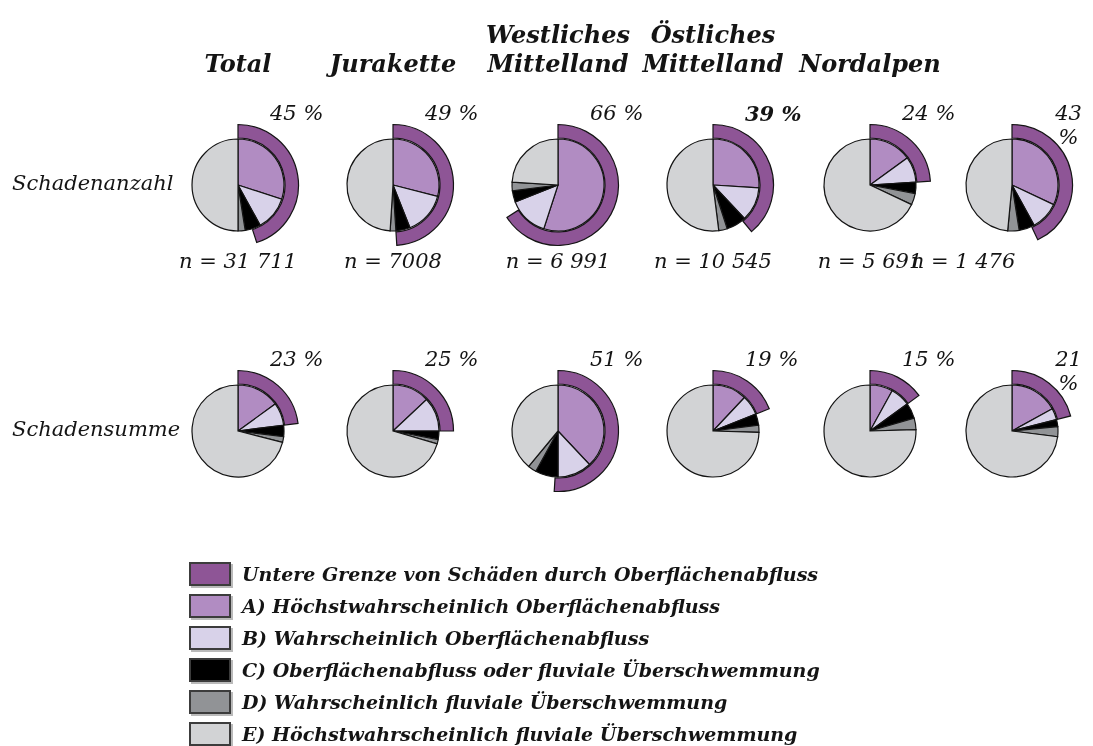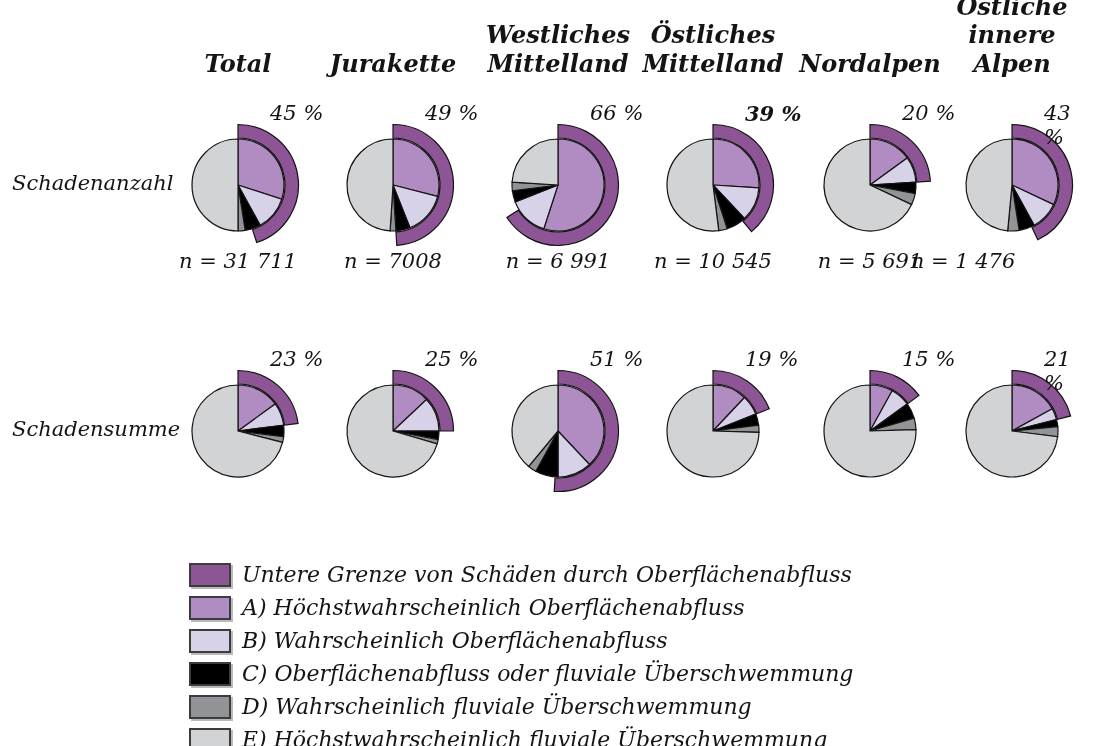--- a/index.html
+++ b/index.html
@@ -14,48 +14,46 @@
     position: absolute; top: 12px; height: 66px; width: 150px;
     display: flex; align-items: flex-end; justify-content: center;
     text-align: center; font-weight: bold; font-size: 24px; line-height: 1.18;
     white-space: pre-line;
   }
   .row-label {
     position: absolute; left: 12px; width: 160px; text-align: right;
     font-size: 21px;
   }
   .pie-svg { position: absolute; }
-  .pct-label { position: absolute; font-size: 21px; }
+  .pct-label { position: absolute; font-size: 21px; text-align: center; }
   .n-label { position: absolute; width: 158px; text-align: center; font-size: 21px; }
   .legend {
     position: absolute; left: 189px; top: 562px;
     display: flex; flex-direction: column; gap: 8px;
   }
   .legend-item { display: flex; align-items: center; gap: 11px; }
   .swatch {
     width: 42px; height: 24px; flex: none;
     border: 2px solid #3c3c3c;
     box-shadow: 2px 2px 0 rgba(130,130,130,0.55);
   }
-  .legend-label { font-size: 22px; font-weight: normal; white-space: nowrap; }
+  .legend-label { font-size: 19px; font-weight: bold; white-space: nowrap; }
 </style>
 </head>
 <body>
 
 <div class="figure">
 
   <div class="col-header" style="left: 163px;">Total</div>
   <div class="col-header" style="left: 318px;">Jurakette</div>
   <div class="col-header" style="left: 483px;">Westliches
 Mittelland</div>
   <div class="col-header" style="left: 638px;">Östliches
 Mittelland</div>
   <div class="col-header" style="left: 795px; text-align: right;">Nordalpen</div>
-  <div class="col-header" style="left: 937px;">Östliche
-innere Alpen</div>
 
   <div class="row-label" style="top: 171px;">Schadenanzahl</div>
   <div class="row-label" style="top: 417px;">Schadensumme</div>
 
   <div id="pies-layer">
       <svg width="150" height="150" viewBox="0 0 150 150" class="pie-svg" style="left: 163px; top: 110px;">
         <path d="M75,75 L75,29 A46,46 0 0 1 118.74859974957707,89.21478174124758 Z" fill="#b18cc2" stroke="#141414" stroke-width="1.2"></path>
         <path d="M75,75 L118.74859974957707,89.21478174124758 A46,46 0 0 1 97.16066900867892,115.31010728201773 Z" fill="#d8d2e9" stroke="#141414" stroke-width="1.2"></path>
         <path d="M75,75 L97.16066900867892,115.31010728201773 A46,46 0 0 1 82.19598539185063,120.43366366737634 Z" fill="#000000" stroke="#141414" stroke-width="1.2"></path>
         <path d="M75,75 L82.19598539185063,120.43366366737634 A46,46 0 0 1 75,121 Z" fill="#919396" stroke="#141414" stroke-width="1.2"></path>
@@ -95,21 +93,21 @@
       <div class="pct-label" style="left: 745px; top: 101px; font-weight: bold;">39 %</div>
       <div class="n-label" style="left: 634px; top: 249px;">n = 10 545</div>
       <svg width="150" height="150" viewBox="0 0 150 150" class="pie-svg" style="left: 795px; top: 110px;">
         <path d="M75,75 L75,29 A46,46 0 0 1 112.21478174124758,47.96187839454623 Z" fill="#b18cc2" stroke="#141414" stroke-width="1.2"></path>
         <path d="M75,75 L112.21478174124758,47.96187839454623 A46,46 0 0 1 120.9092295077005,72.11163610165158 Z" fill="#d8d2e9" stroke="#141414" stroke-width="1.2"></path>
         <path d="M75,75 L120.9092295077005,72.11163610165158 A46,46 0 0 1 120.18521353351969,83.61954047094335 Z" fill="#000000" stroke="#141414" stroke-width="1.2"></path>
         <path d="M75,75 L120.18521353351969,83.61954047094335 A46,46 0 0 1 116.6220444134369,94.58584741199336 Z" fill="#919396" stroke="#141414" stroke-width="1.2"></path>
         <path d="M75,75 L116.6220444134369,94.58584741199336 A46,46 0 1 1 74.99999999999999,29 Z" fill="#d2d3d5" stroke="#141414" stroke-width="1.2"></path>
         <path d="M75,14.5 A60.5,60.5 0 0 1 135.38061706991044,71.20117356847655 L121.90725623612877,72.04884558212228 A47,47 0 0 0 75,28 Z" fill="#8e5596" stroke="#141414" stroke-width="1.2"></path>
       </svg>
-      <div class="pct-label" style="left: 902px; top: 101px;">20 %</div>
+      <div class="pct-label" style="left: 902px; top: 101px;">24 %</div>
       <div class="n-label" style="left: 791px; top: 249px;">n = 5 691</div>
       <svg width="150" height="150" viewBox="0 0 150 150" class="pie-svg" style="left: 937px; top: 110px;">
         <path d="M75,75 L75,29 A46,46 0 0 1 116.6220444134369,94.58584741199334 Z" fill="#b18cc2" stroke="#141414" stroke-width="1.2"></path>
         <path d="M75,75 L116.6220444134369,94.58584741199334 A46,46 0 0 1 97.16066900867892,115.31010728201773 Z" fill="#d8d2e9" stroke="#141414" stroke-width="1.2"></path>
         <path d="M75,75 L97.16066900867892,115.31010728201773 A46,46 0 0 1 82.19598539185063,120.43366366737634 Z" fill="#000000" stroke="#141414" stroke-width="1.2"></path>
         <path d="M75,75 L82.19598539185063,120.43366366737634 A46,46 0 0 1 70.67101758734835,120.79585037174168 Z" fill="#919396" stroke="#141414" stroke-width="1.2"></path>
         <path d="M75,75 L70.67101758734835,120.79585037174168 A46,46 0 0 1 74.99999999999999,29 Z" fill="#d2d3d5" stroke="#141414" stroke-width="1.2"></path>
         <path d="M75,14.5 A60.5,60.5 0 0 1 100.75964713968688,129.7420366741942 L95.0116267035584,117.52687146590293 A47,47 0 0 0 75,28 Z" fill="#8e5596" stroke="#141414" stroke-width="1.2"></path>
       </svg>
       <div class="pct-label" style="left: 1044px; top: 101px;">43 %</div>

